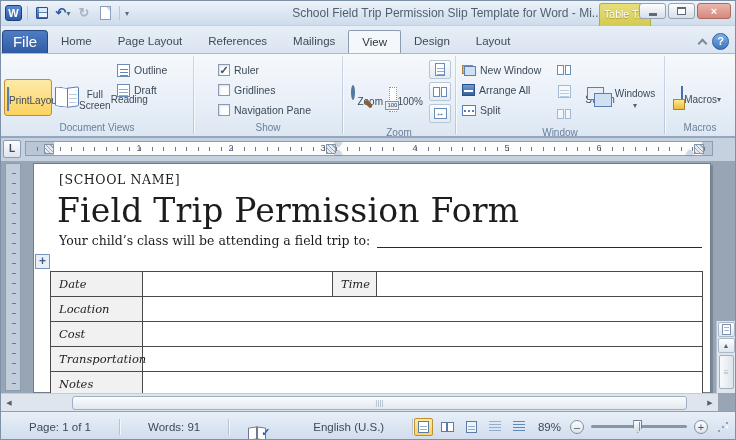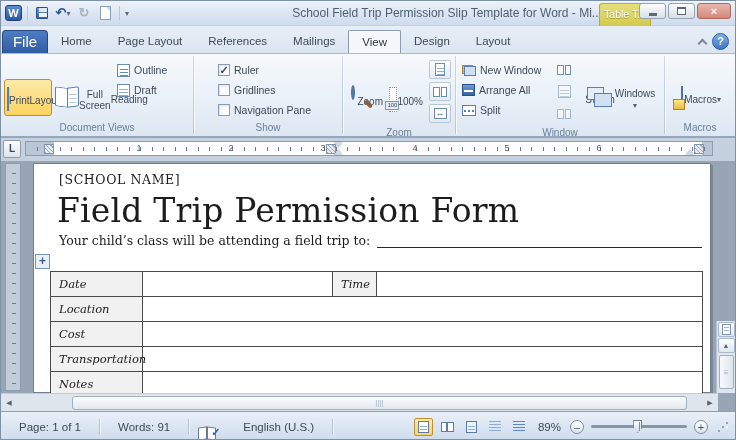--- a/index.html
+++ b/index.html
@@ -153,21 +153,21 @@
   .ruler-toggle-ic::after { content:""; position:absolute; left:1px; top:2px; width:5px; height:6px; background:repeating-linear-gradient(to bottom, #9db8d8 0 1px, transparent 1px 3px); }
   .hscroll { position:absolute; left:0; top:392px; width:717px; height:18px; background:#dfe5ed; border-top:1px solid #c3cdd9;
     display:flex; align-items:center; }
   .hbtn { width:16px; height:15px; display:flex; align-items:center; justify-content:center; font-size:7px; color:#55606c; }
   .hthumb { margin-left:55px; width:615px; height:14px; background:linear-gradient(#fbfcfd,#e2e8ef); border:1px solid #9fb0c2; border-radius:3px;
     text-align:center; color:#9fb0c2; font-size:8px; line-height:12px; }
 
   
   .statusbar { position:absolute; left:0; top:410px; width:100%; height:30px;
     background:linear-gradient(#e8eff8,#cfdced); border-top:1px solid #8ba0b9; display:flex; align-items:center; font-size:11.5px; color:#3e4a58; }
-  .sseg { padding:0 18px; white-space:nowrap; }
+  .sseg { padding:0 28px; white-space:nowrap; }
   .ssep { width:1px; height:16px; background:#b6c3d2; box-shadow:1px 0 0 #f2f6fa; }
   .sb-right { margin-left:auto; display:flex; align-items:center; gap:5px; padding-right:6px; }
   .vb { width:19px; height:18px; display:flex; align-items:center; justify-content:center; border:1px solid transparent; border-radius:2px; }
   .vb.sel { background:linear-gradient(#fdeaa9,#fbd35f); border-color:#c08f2e; }
   .mini-ic { width:11px; height:12px; background:#fff; border:1px solid #5f7ba3;
     background-image:repeating-linear-gradient(to bottom, transparent 0 2px, #8fadd0 2px 3px); background-size:7px 8px; background-repeat:no-repeat; background-position:1px 2px; }
   .mini-book { width:13px; height:10px; display:flex; }
   .mini-book div { flex:1; background:#fff; border:1px solid #5f7ba3; }
   .mini-lines { width:12px; height:12px; background:repeating-linear-gradient(to bottom, #5f87c0 0 1px, transparent 1px 3px); }
   .zbtn { width:14px; height:14px; border-radius:50%; border:1px solid #7e8ea0; background:linear-gradient(#fdfdfe,#dbe3ec);

